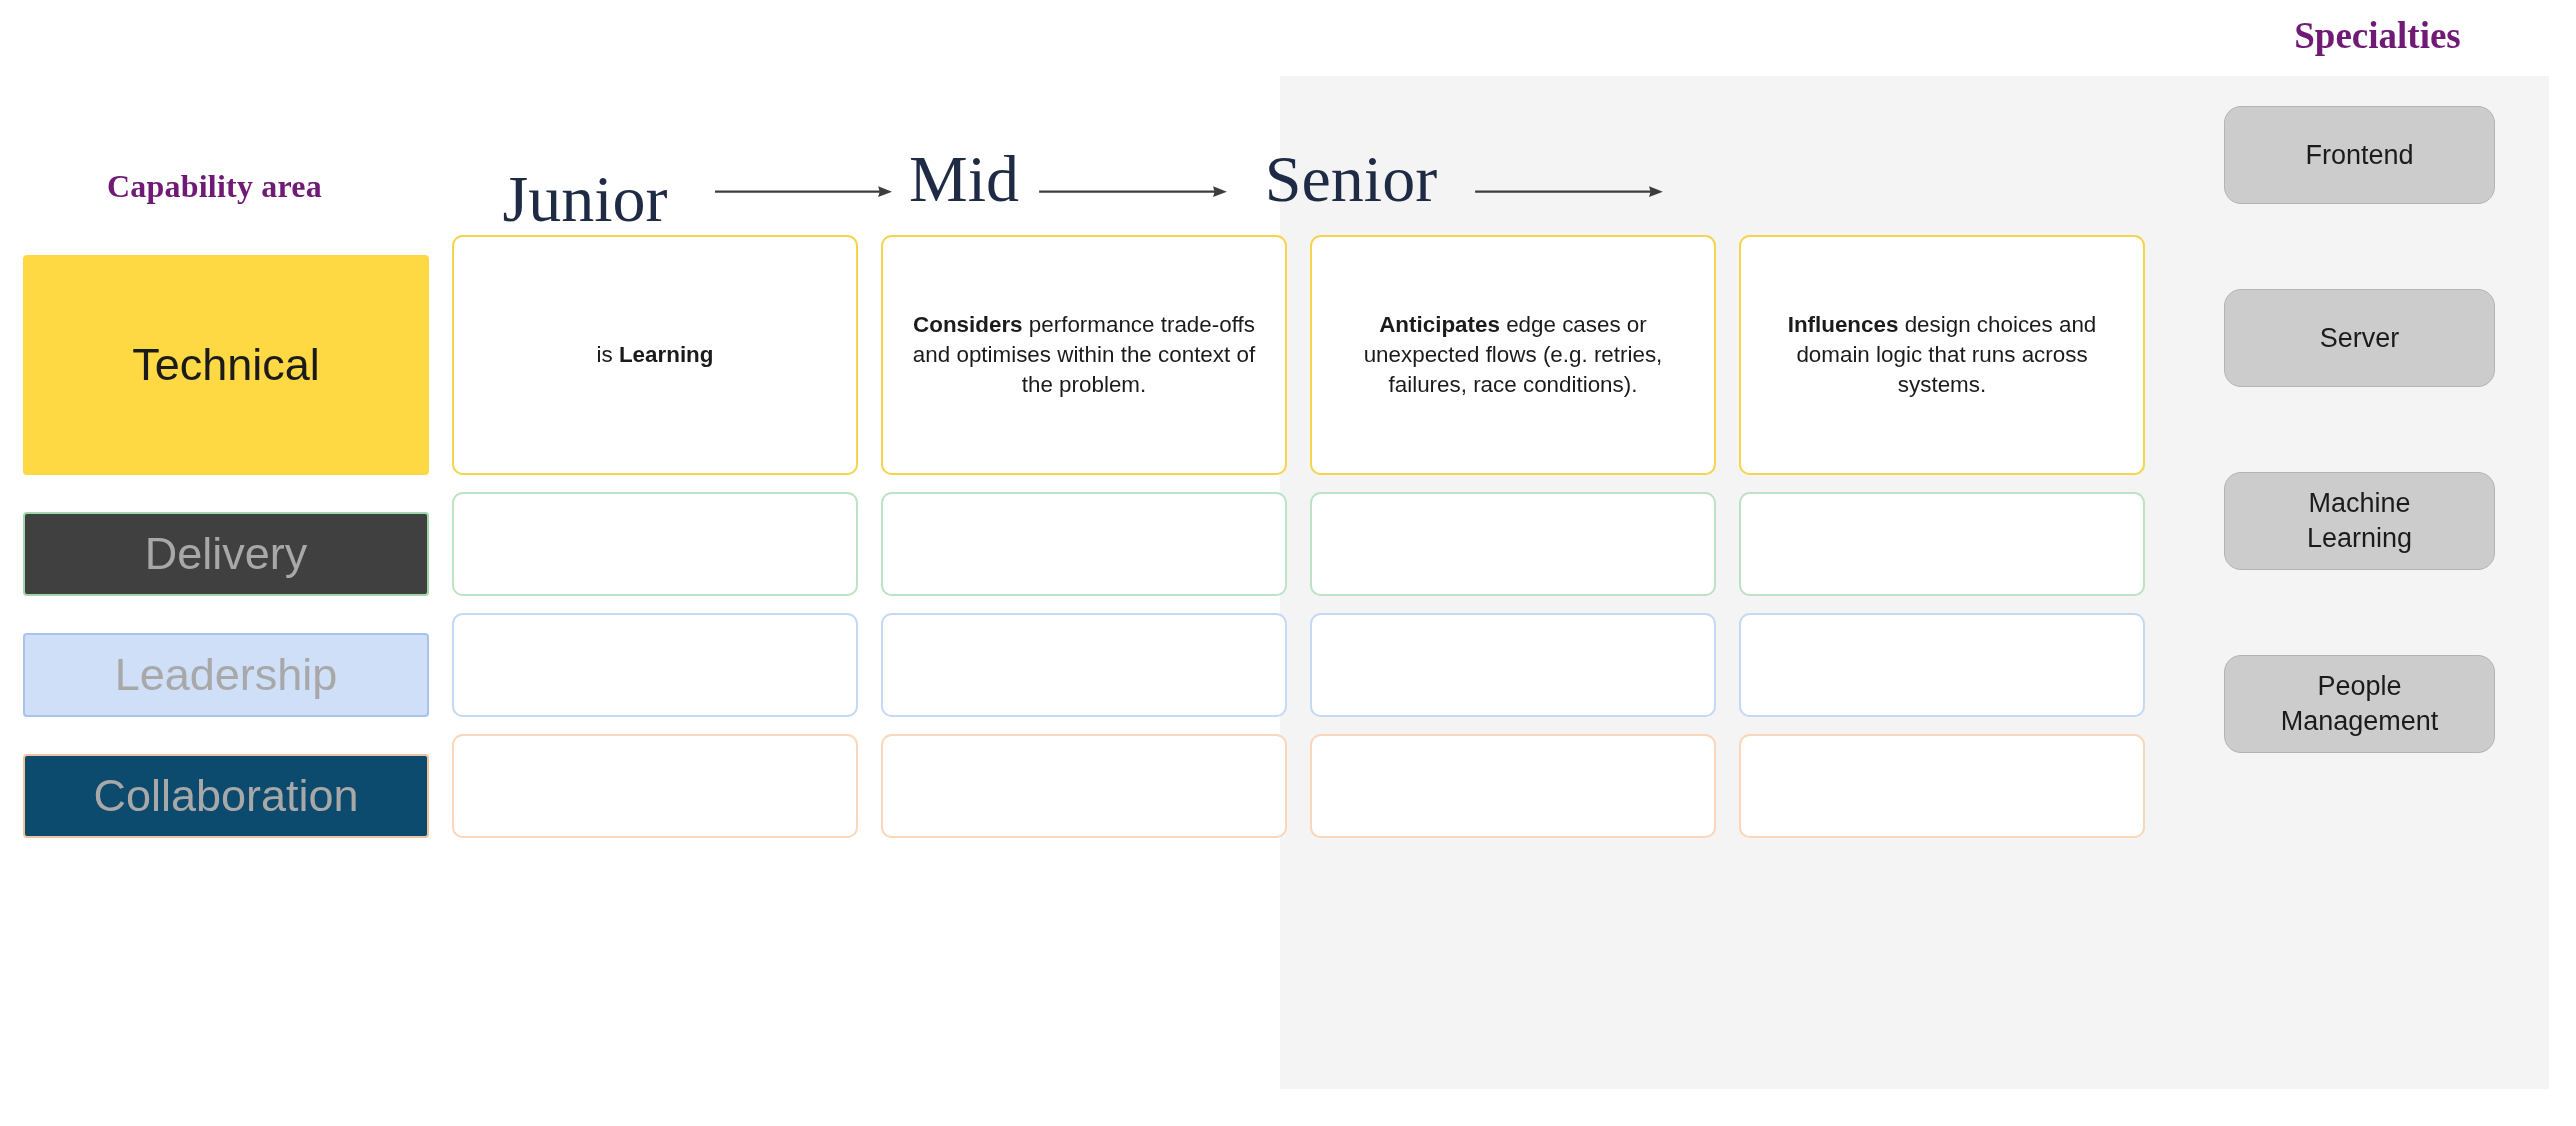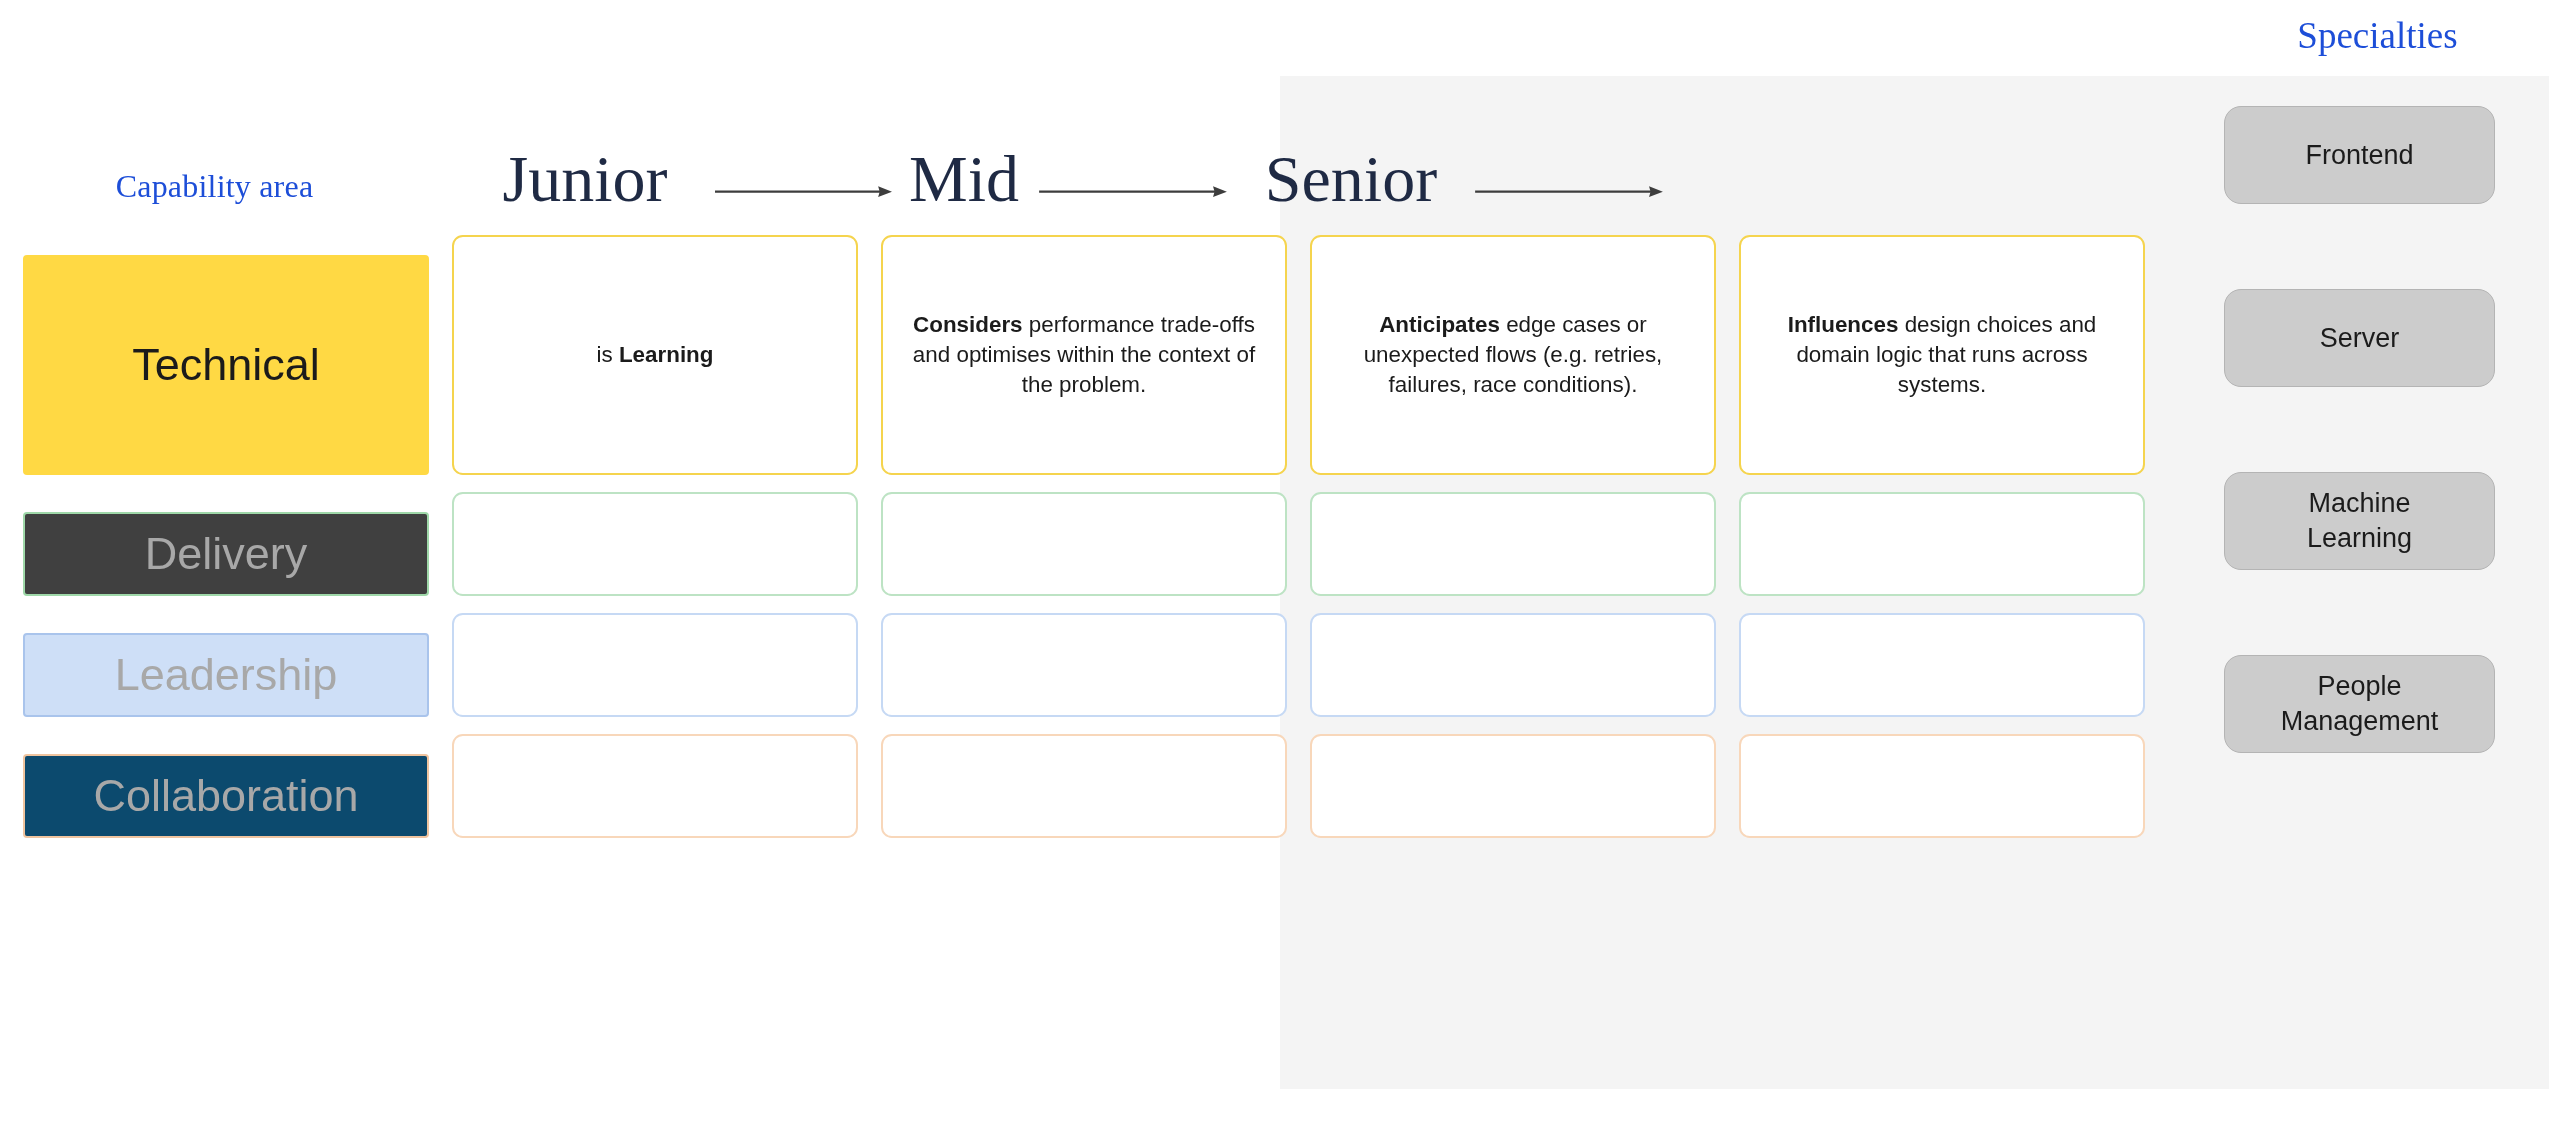--- a/index.html
+++ b/index.html
@@ -24,22 +24,23 @@
     top: 76px;
     width: 1269px;
     height: 1013px;
     background: #f4f4f4;
   }
 
   
   .serif-head {
     position: absolute;
     font-family: "Liberation Serif", serif;
-    color: #1d4ed8;
+    color: #701a75;
     white-space: nowrap;
+    font-weight: bold;
   }
   .capability-area-label {
     left: 0px;
     top: 168px;
     width: 429px;
     text-align: center;
     font-size: 32px;
     letter-spacing: 0.2px;
   }
   .specialties-label {
@@ -62,21 +63,21 @@
     position: absolute;
     top: 0px;
     height: 85px;
     line-height: 85px;
     font-family: "Liberation Serif", serif;
     font-size: 66px;
     color: #1f2a44;
     white-space: nowrap;
     text-align: center;
   }
-  .lvl-0 { left: 0px;    width: 264px; }
+  .lvl-0 { left: 0px;    width: 264px; margin-top: 20px; }
   .lvl-1 { left: 434px;  width: 154px; }
   .lvl-2 { left: 771px; width: 254px; }
   .lvl-3 { left: 1206px; width: 166px; }
 
   .level-arrow {
     position: absolute;
     top: 48px;
     height: 15.4px;
   }
   .level-arrow svg { display: block; overflow: visible; }

